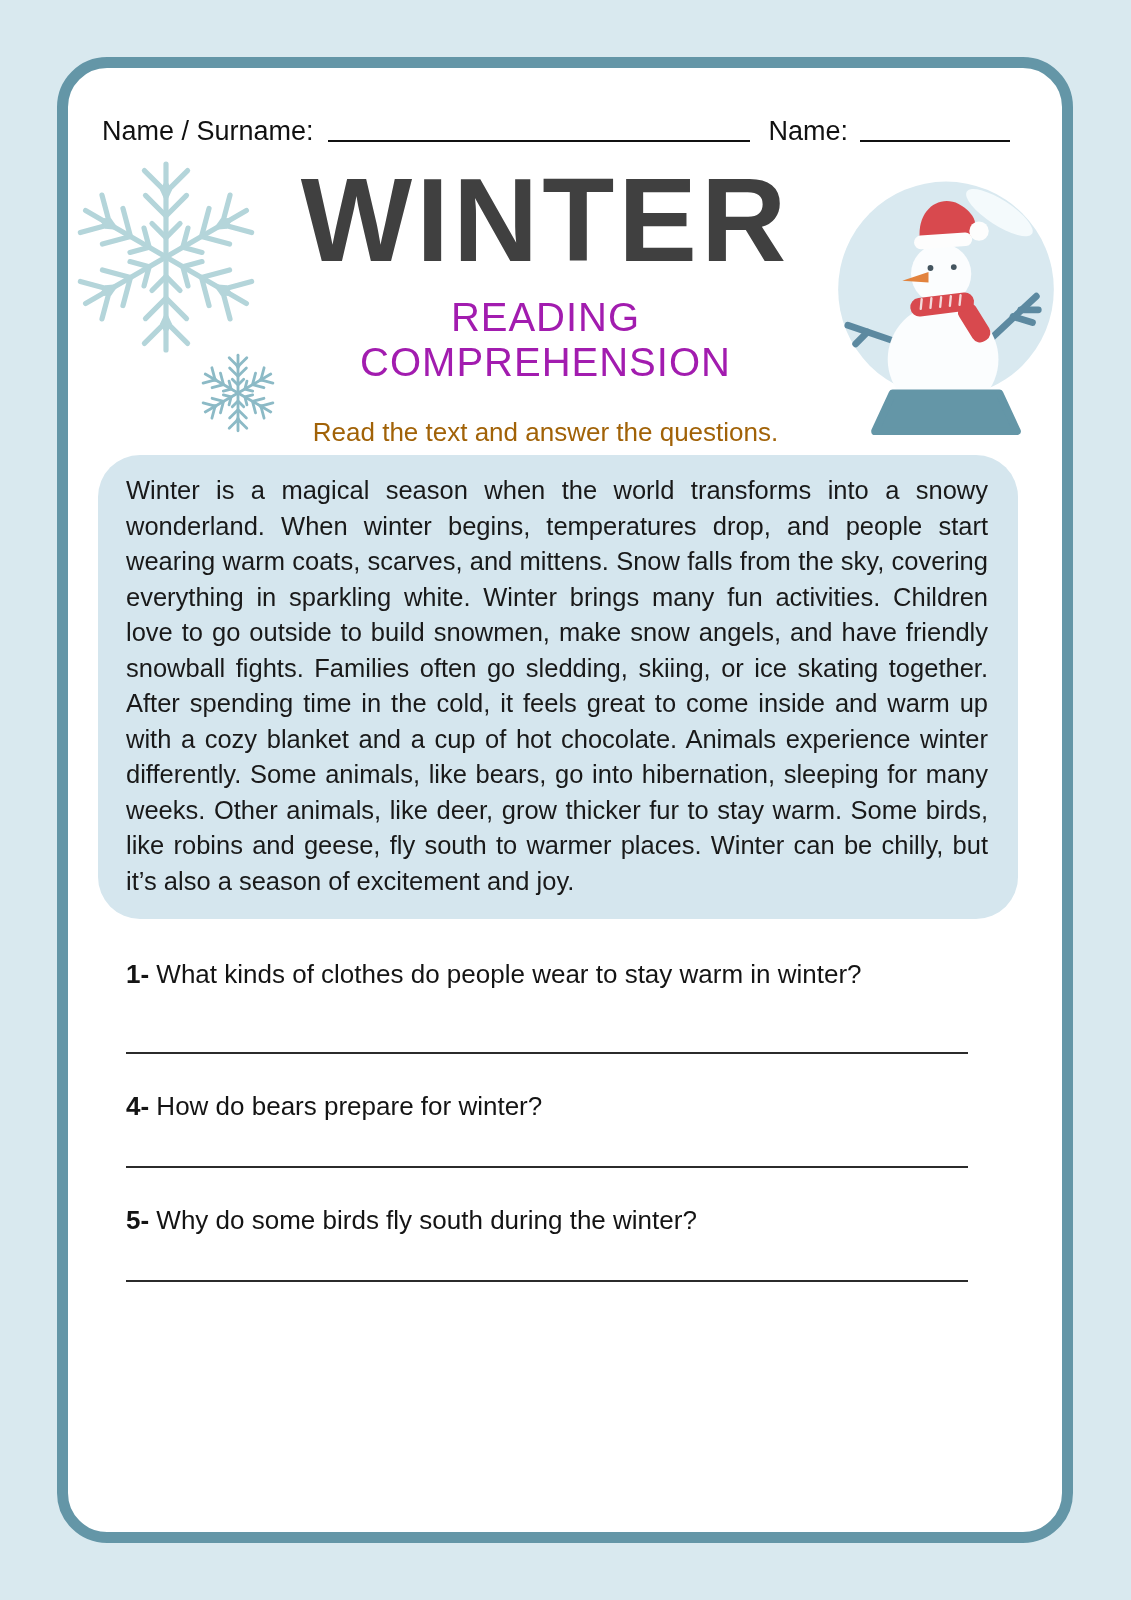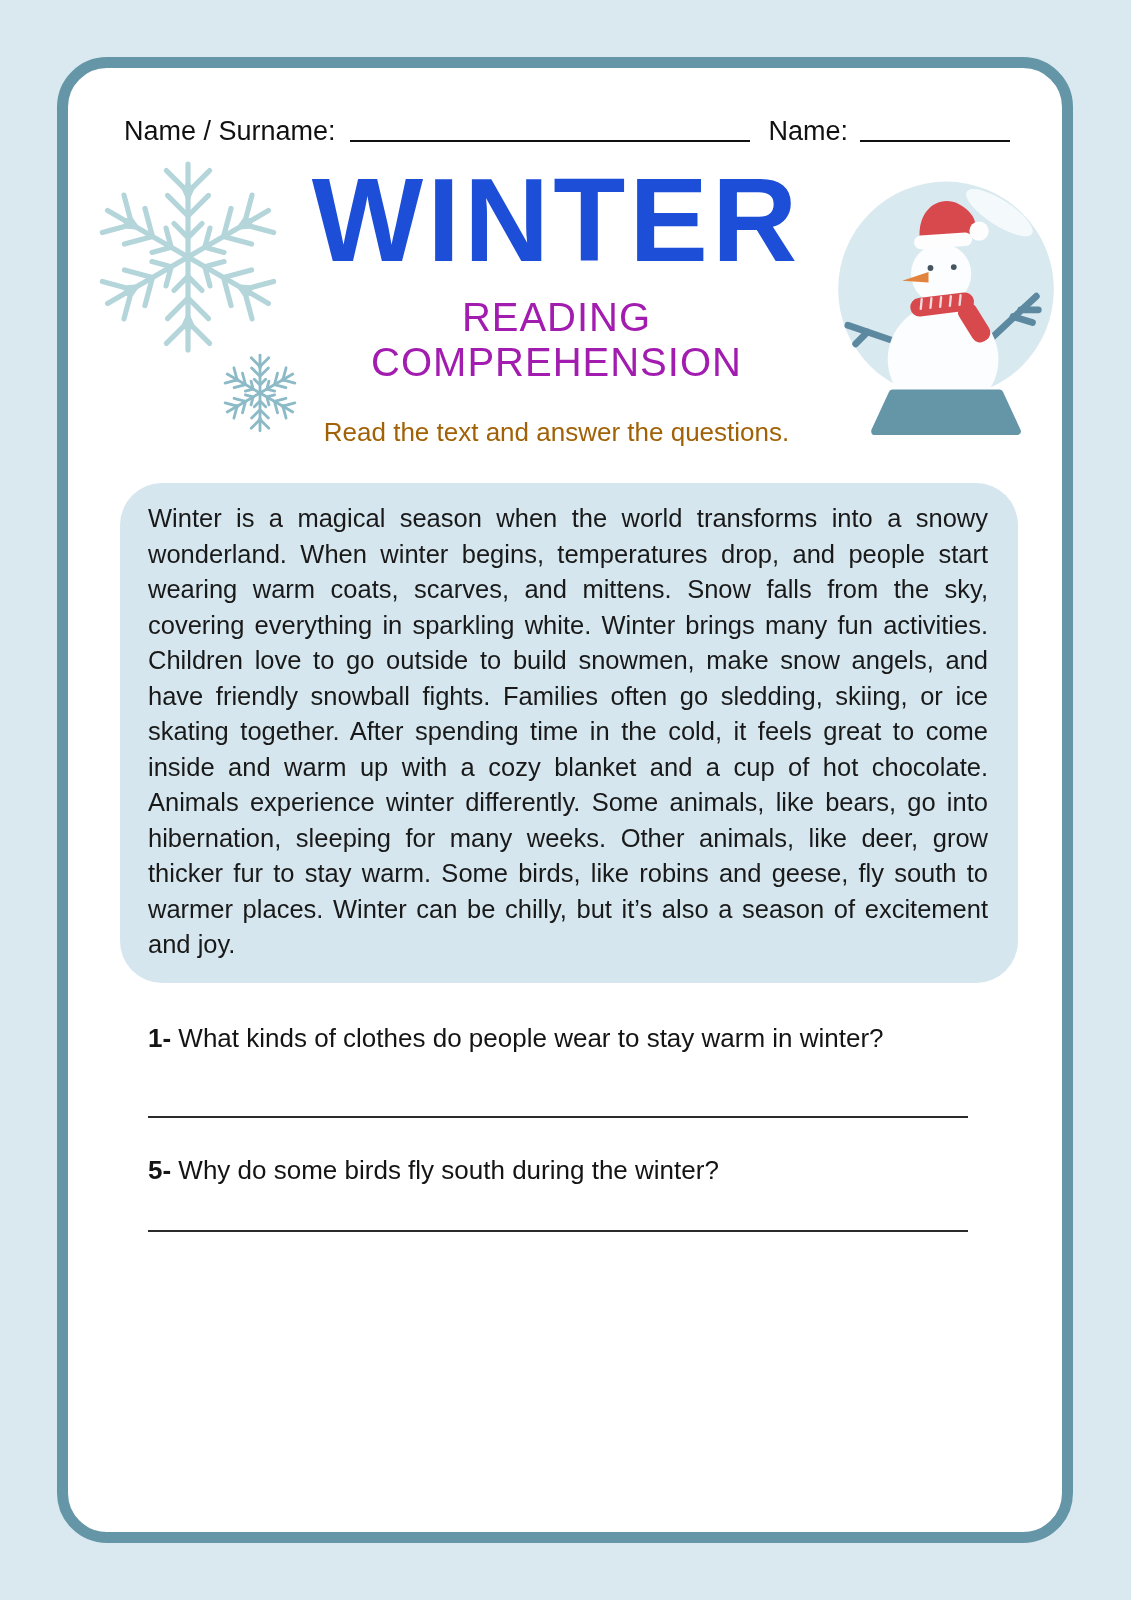--- a/index.html
+++ b/index.html
@@ -11,21 +11,21 @@
     overflow:hidden;
     color:#1c1c1c;
   }
   .card {
     position:absolute;
     left:57px; top:57px;
     width:1016px; height:1486px;
     background:#ffffff;
     border:11px solid #6496a7;
     border-radius:50px;
-    padding:44px 44px 0 52px;
+    padding:44px 44px 0 30px;
   }
   
   .name-row {
     display:flex;
     align-items:flex-end;
     font-size:27px;
     color:#111;
     margin:4px 6px 0 4px;
   }
   .nowrap { white-space:nowrap; }
@@ -50,41 +50,40 @@
   .titles {
     position:absolute;
     left:185px; right:210px; top:2px;
     text-align:center;
   }
   .title {
     font-size:118px;
     font-weight:800;
     letter-spacing:4px;
     line-height:1.0;
-    color:#1d4ed8;
+    color:#404040;
   }
   .subtitle {
     font-size:40px;
     font-weight:400;
     letter-spacing:1px;
     color:#a21caf;
     margin-top:16px;
   }
   .instruction {
     font-size:26px;
     color:#a16207;
     margin-top:32px;
     font-weight:400;
   }
   .snowflake-large { position:absolute; left:-40px; top:-10px; }
   .snowflake-small { position:absolute; left:96px; top:190px; }
   .snow-globe { position:absolute; right:-42px; top:8px; }
   
   .passage-box {
-    margin-top:28px;
     background:#d5e6ee;
     border-radius:42px;
     padding:18px 30px 20px 28px;
   }
   .passage-text {
     font-size:25.5px;
     line-height:35.5px;
     text-align:justify;
     color:#191919;
   }
@@ -205,20 +204,27 @@
     <div class="q-block first">
       <div class="q-text">
         <span class="q-num">1-</span>
         <span>What kinds of clothes do people wear to stay warm in winter?</span>
       </div>
       <div class="answer-line"></div>
     </div>
 
 
 
+    <div class="q-block">
+      <div class="q-text">
+        <span class="q-num">4-</span>
+        <span>How do bears prepare for winter?</span>
+      </div>
+      <div class="answer-line"></div>
+    </div>
 
     <div class="q-block">
       <div class="q-text">
         <span class="q-num">5-</span>
         <span>Why do some birds fly south during the winter?</span>
       </div>
       <div class="answer-line"></div>
     </div>
 
   </div>

